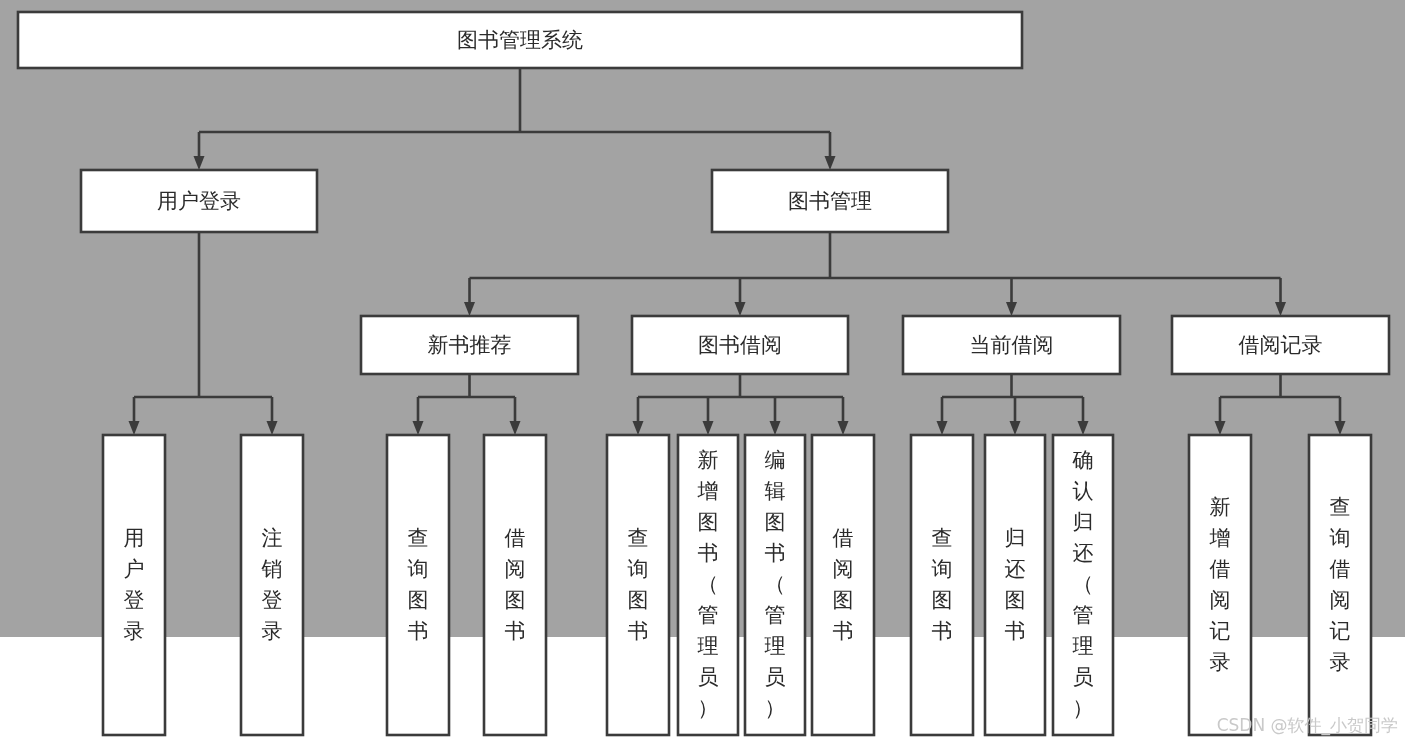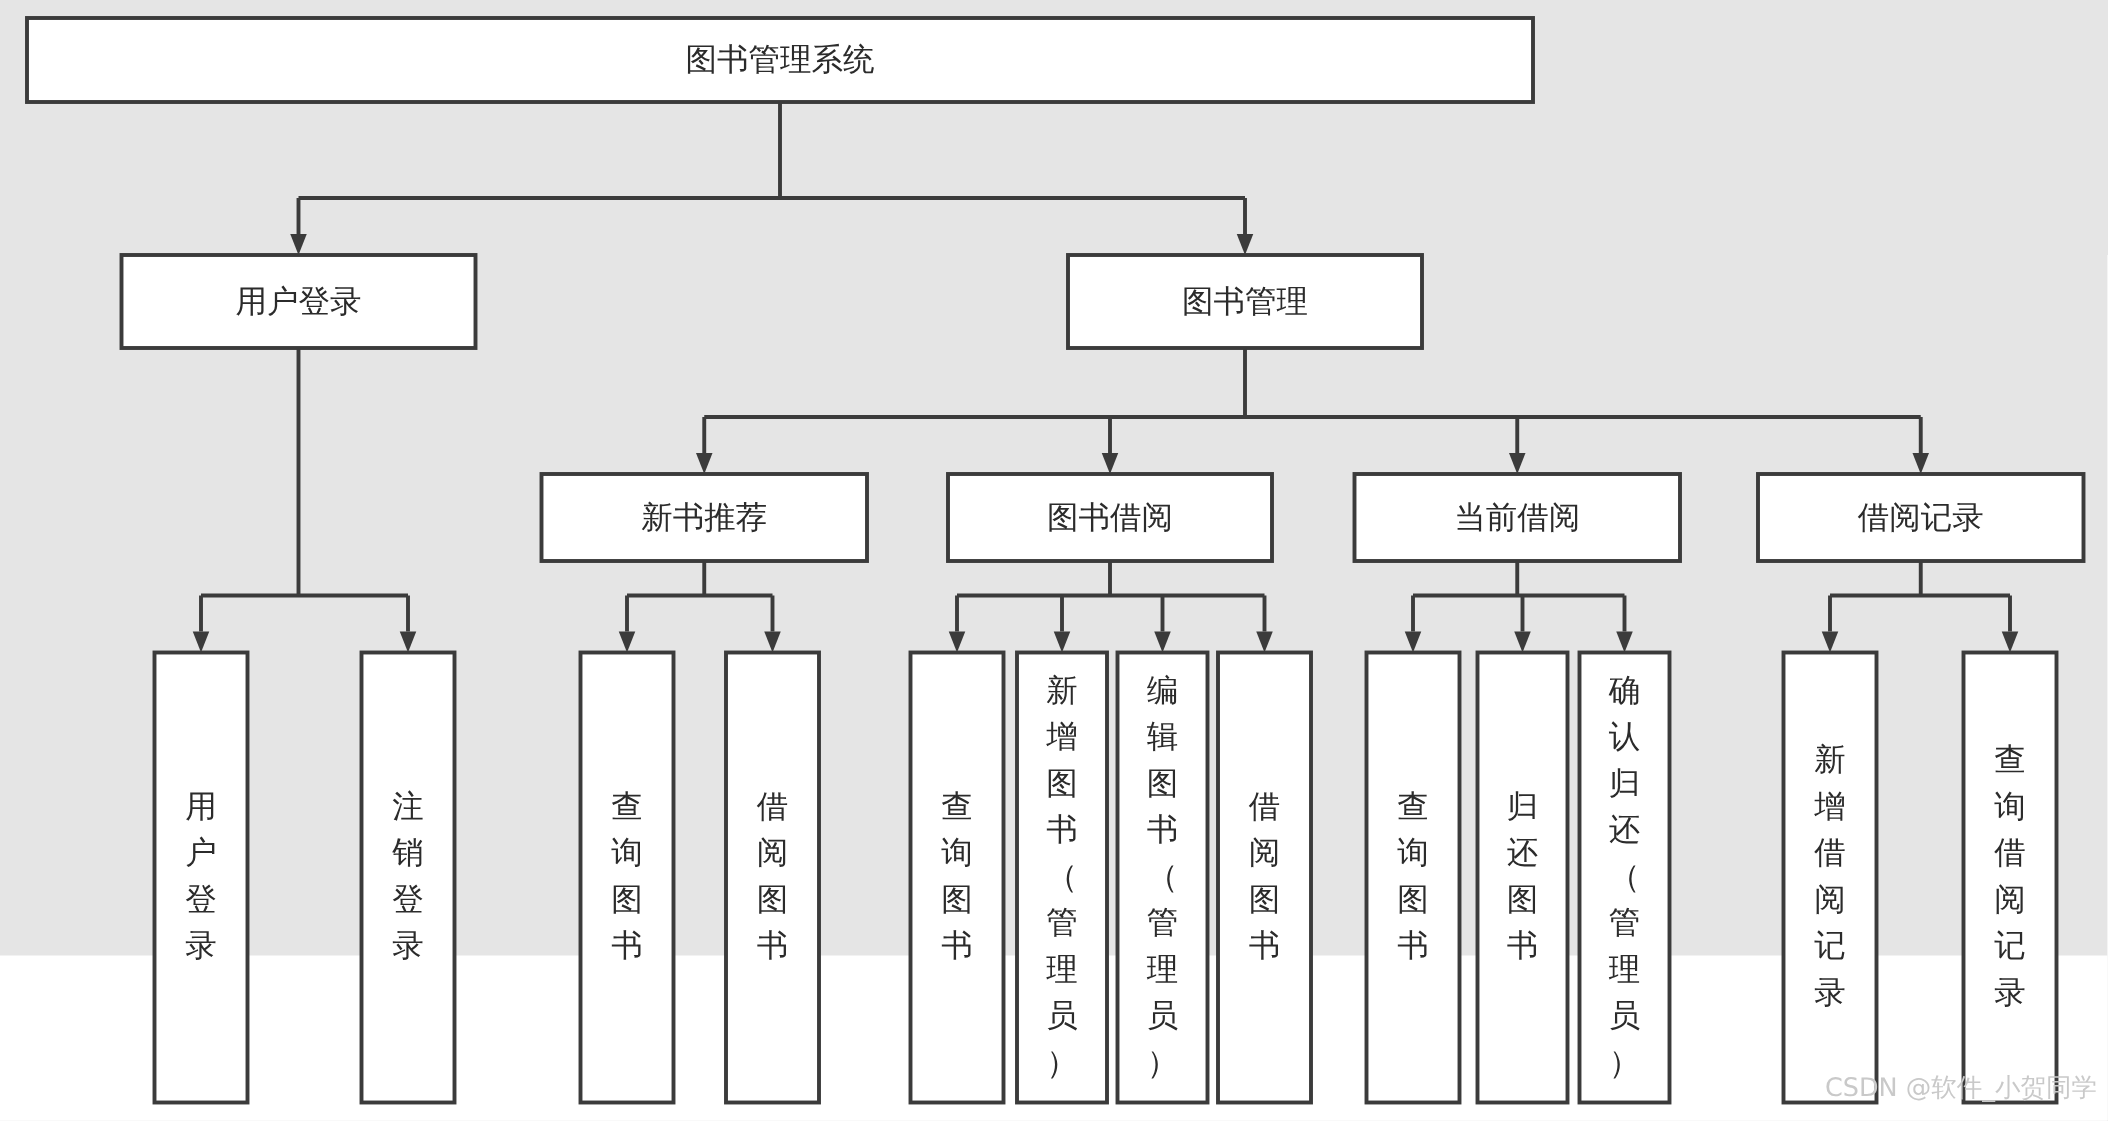--- a/index.html
+++ b/index.html
@@ -11,21 +11,21 @@
   body {
     width: 1405px;
     height: 747px;
     font-family: "DejaVu Sans", "Liberation Sans", sans-serif;
     overflow: hidden;
   }
   #diagram-root {
     position: relative;
     width: 1405px;
     height: 637px;
-    background: #e5e5e5;
+    background: #a3a3a3;
   }
   svg.flow {
     position: absolute;
     top: 0;
     left: 0;
     width: 1405px;
     height: 747px;
     display: block;
   }
   .node-rect {

